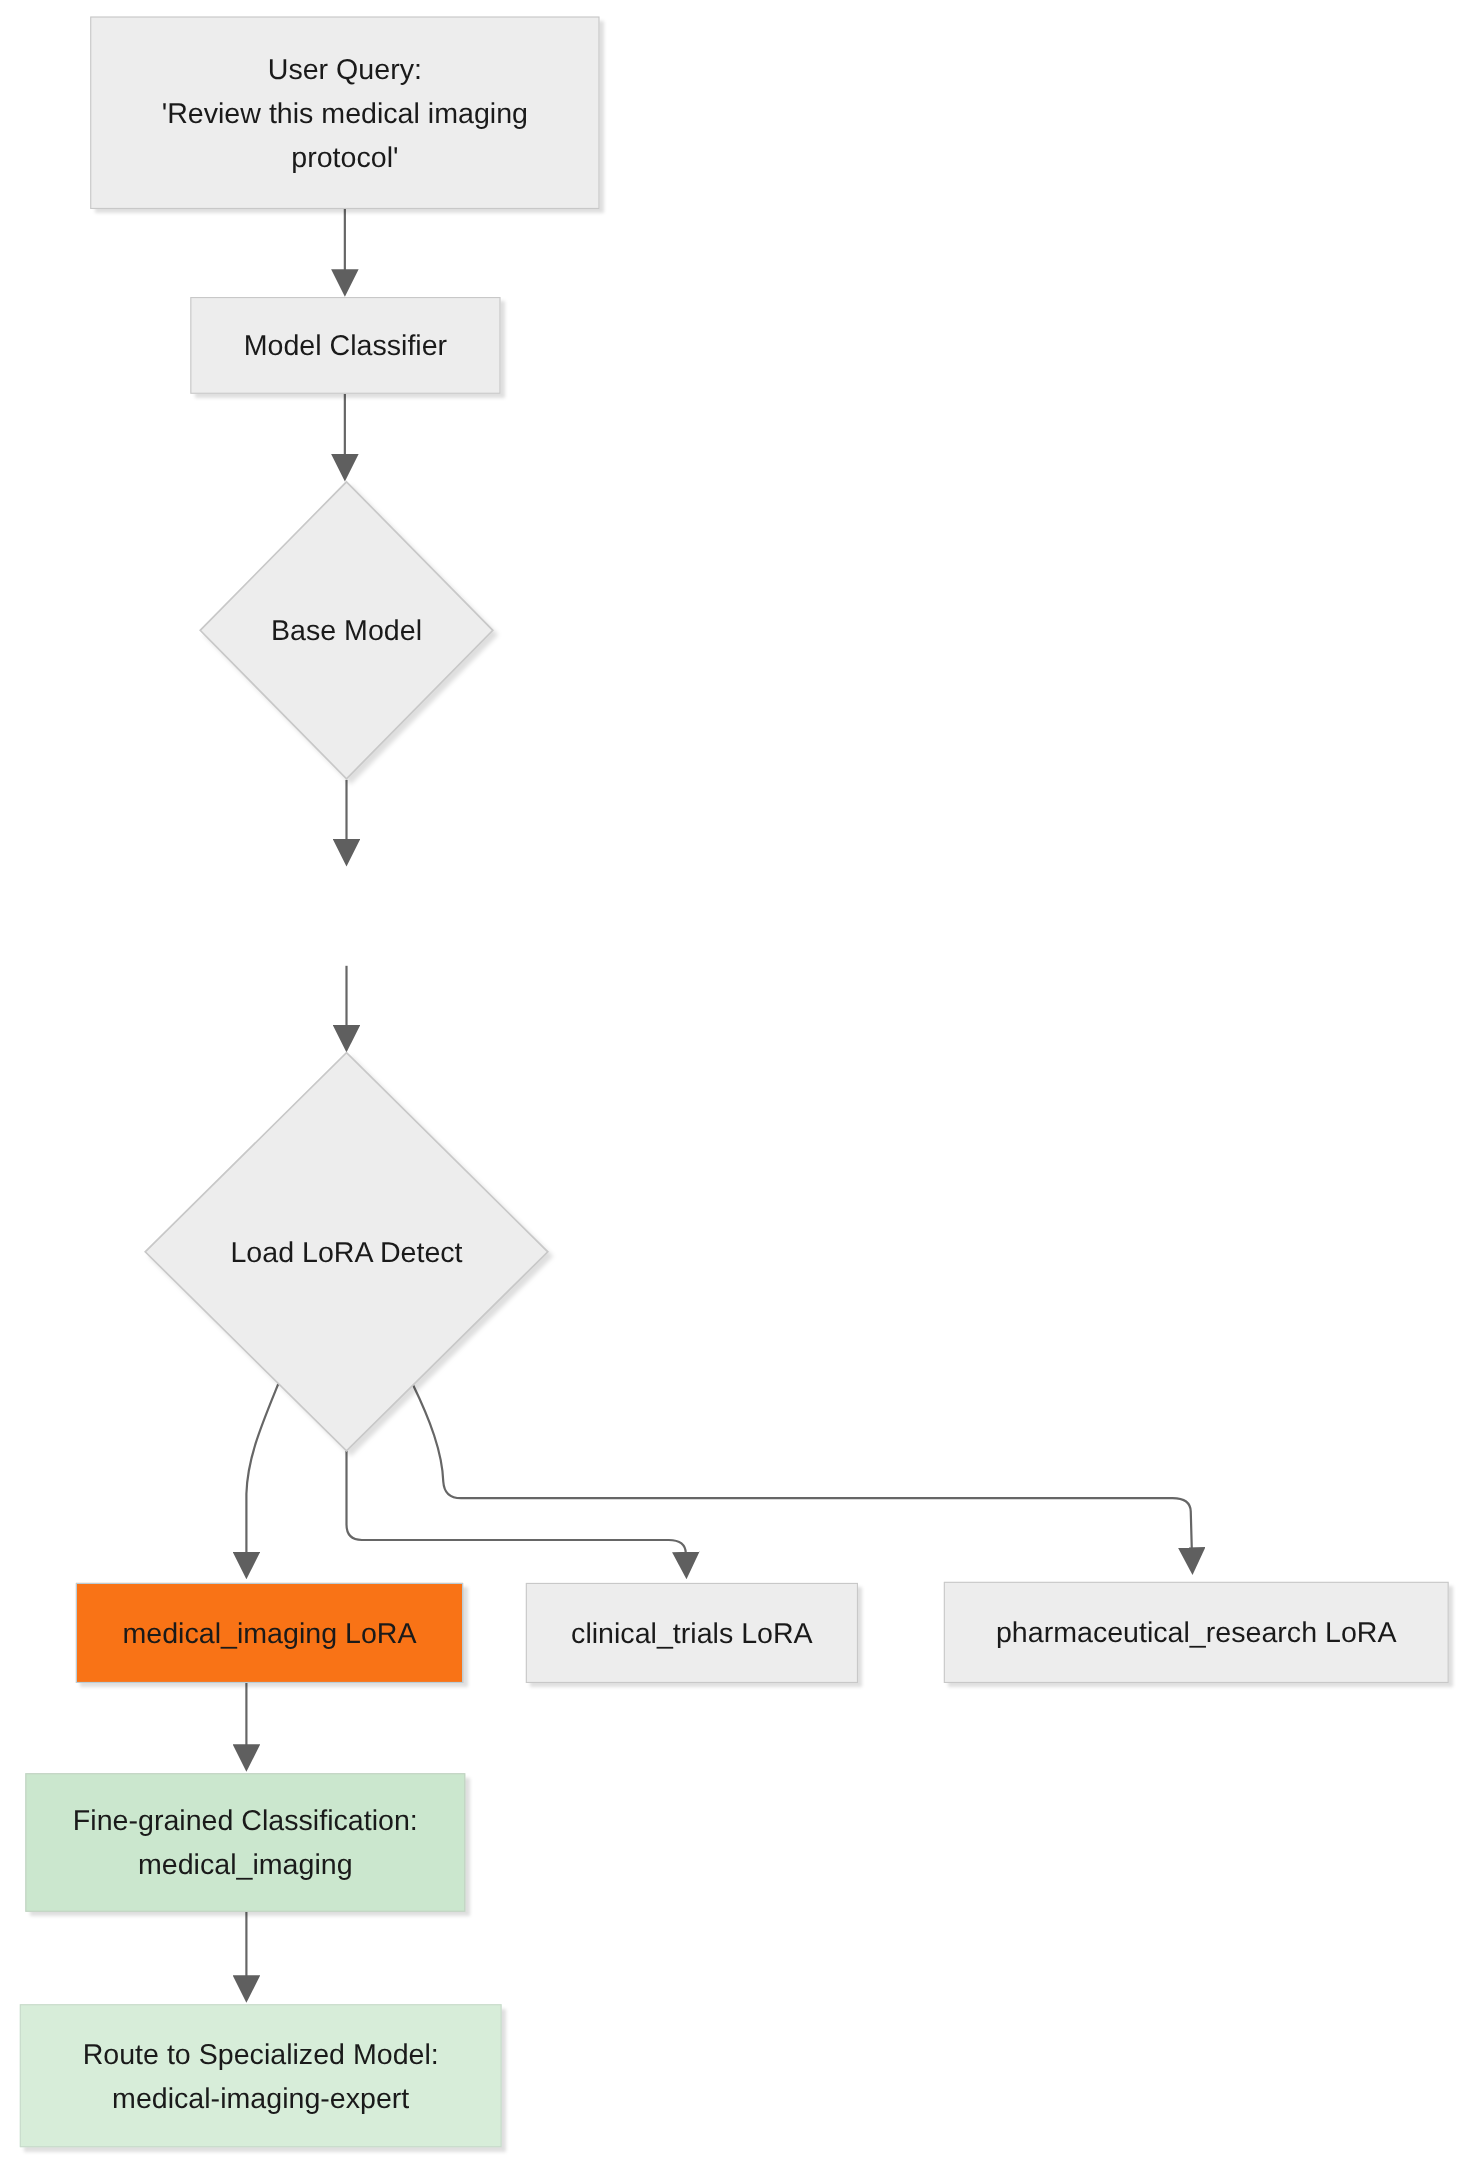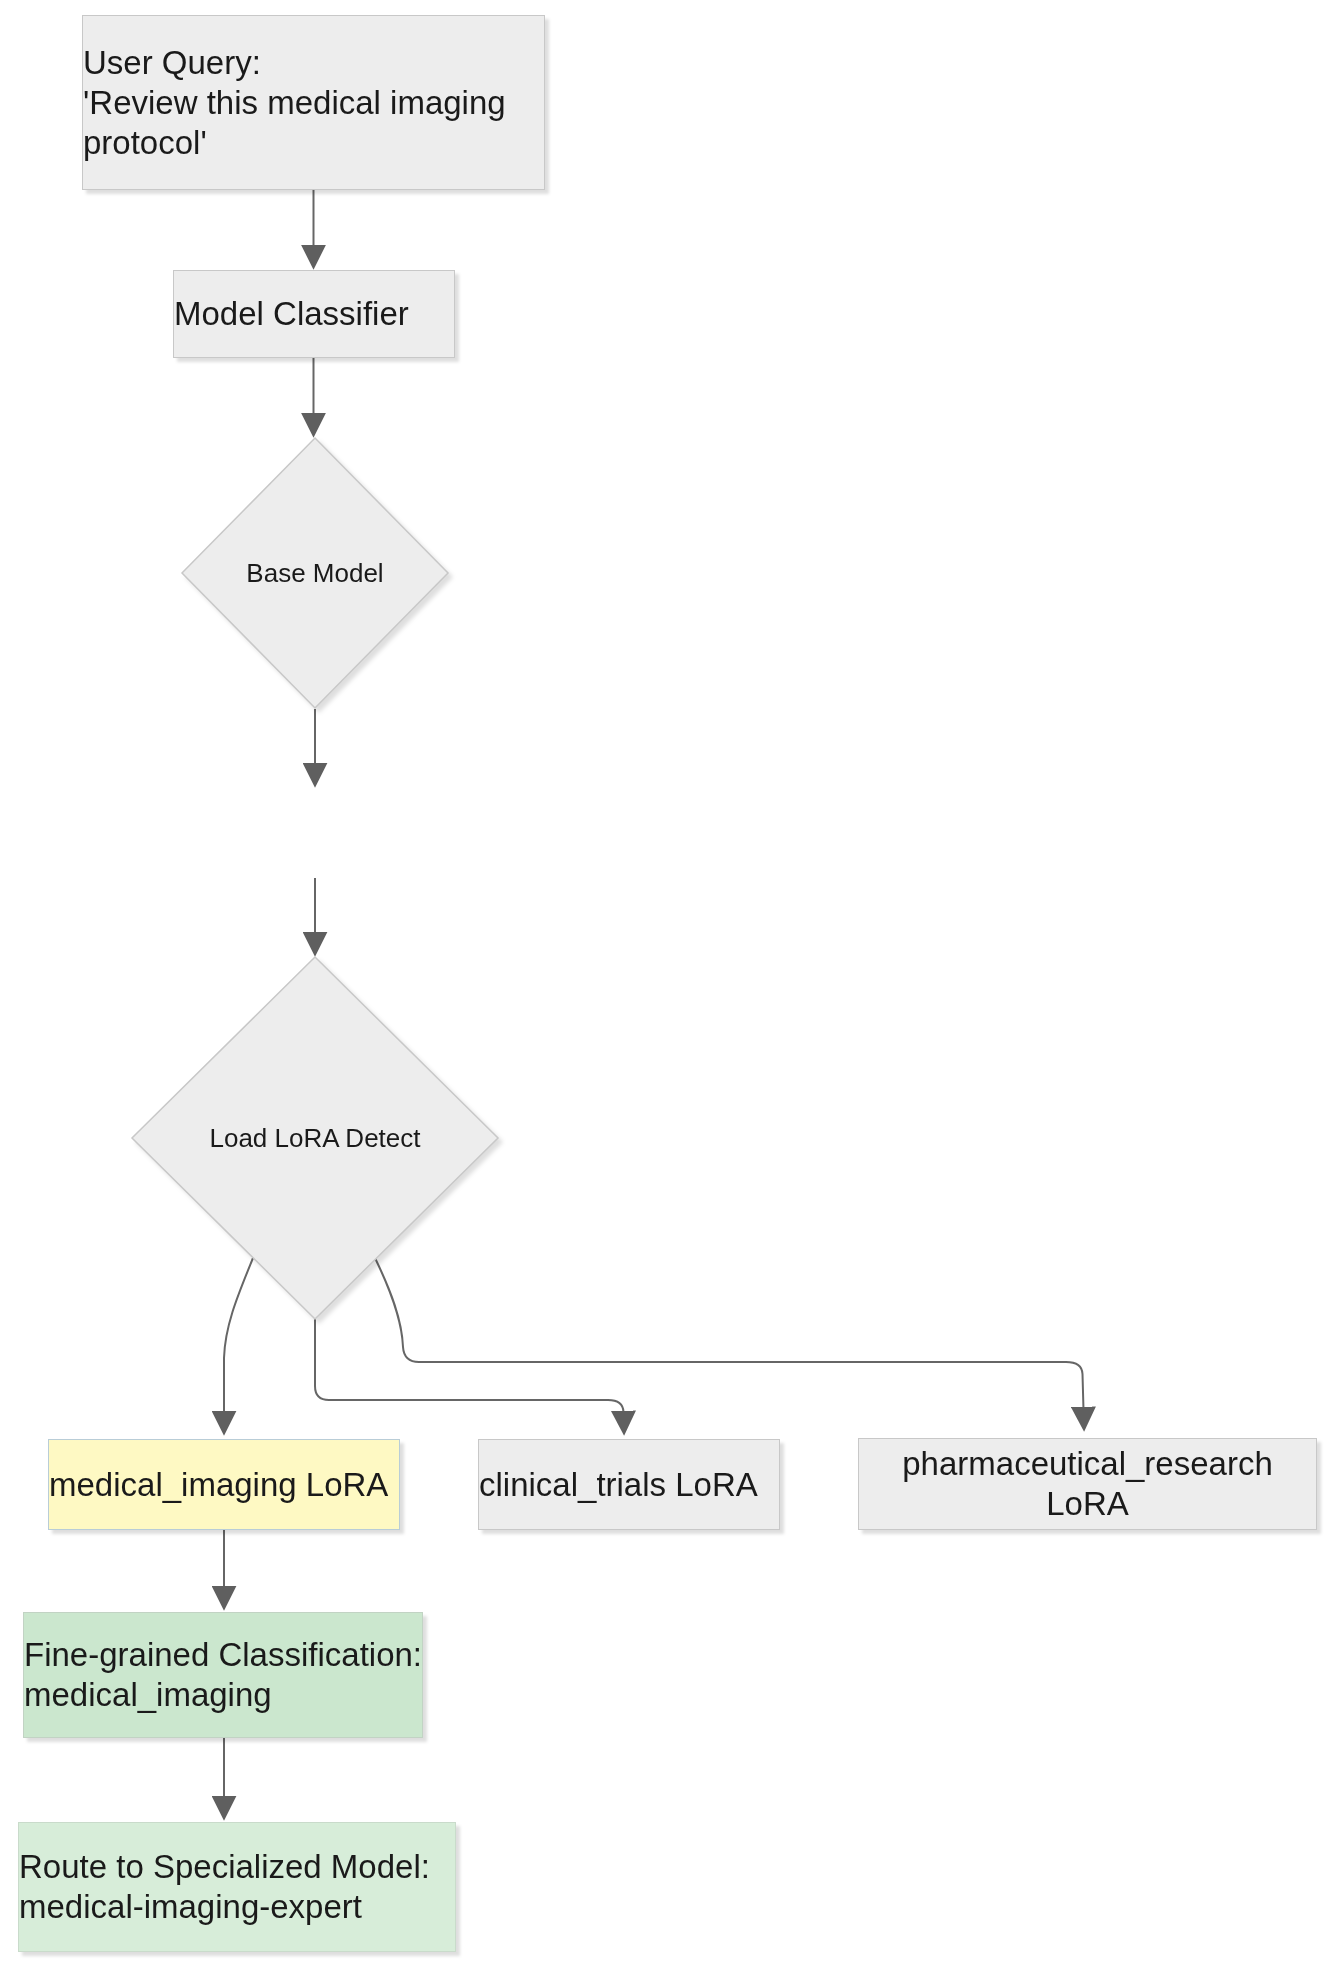--- a/index.html
+++ b/index.html
@@ -16,36 +16,37 @@
     position: absolute;
     left: 0; top: 0;
     width: 1331px; height: 1970px;
     z-index: 1;
   }
   .node {
     position: absolute;
     z-index: 2;
     display: flex;
     flex-direction: column;
-    align-items: flex-start;
+    align-items: center;
     justify-content: center;
     text-align: center;
-    font-size: 33px;
+    font-size: 26px;
     line-height: 40px;
     box-sizing: border-box;
   }
   .rect-node {
     background: #ededed;
     border: 1.5px solid #c8c8c8;
     box-shadow: 4px 4px 3px rgba(0,0,0,0.13);
   }
   .blue-node {
-    background: #fef9c3;
+    background: #f97316;
     border: 1.5px solid #b9cdd7;
     box-shadow: 4px 4px 3px rgba(0,0,0,0.13);
+    margin-left: 21px;
   }
   .green1-node {
     background: #cbe7ce;
     border: 1.5px solid #c2d3c4;
     box-shadow: 4px 4px 3px rgba(0,0,0,0.13);
   }
   .green2-node {
     background: #d7edd9;
     border: 1.5px solid #c9dbcb;
     box-shadow: 4px 4px 3px rgba(0,0,0,0.13);

